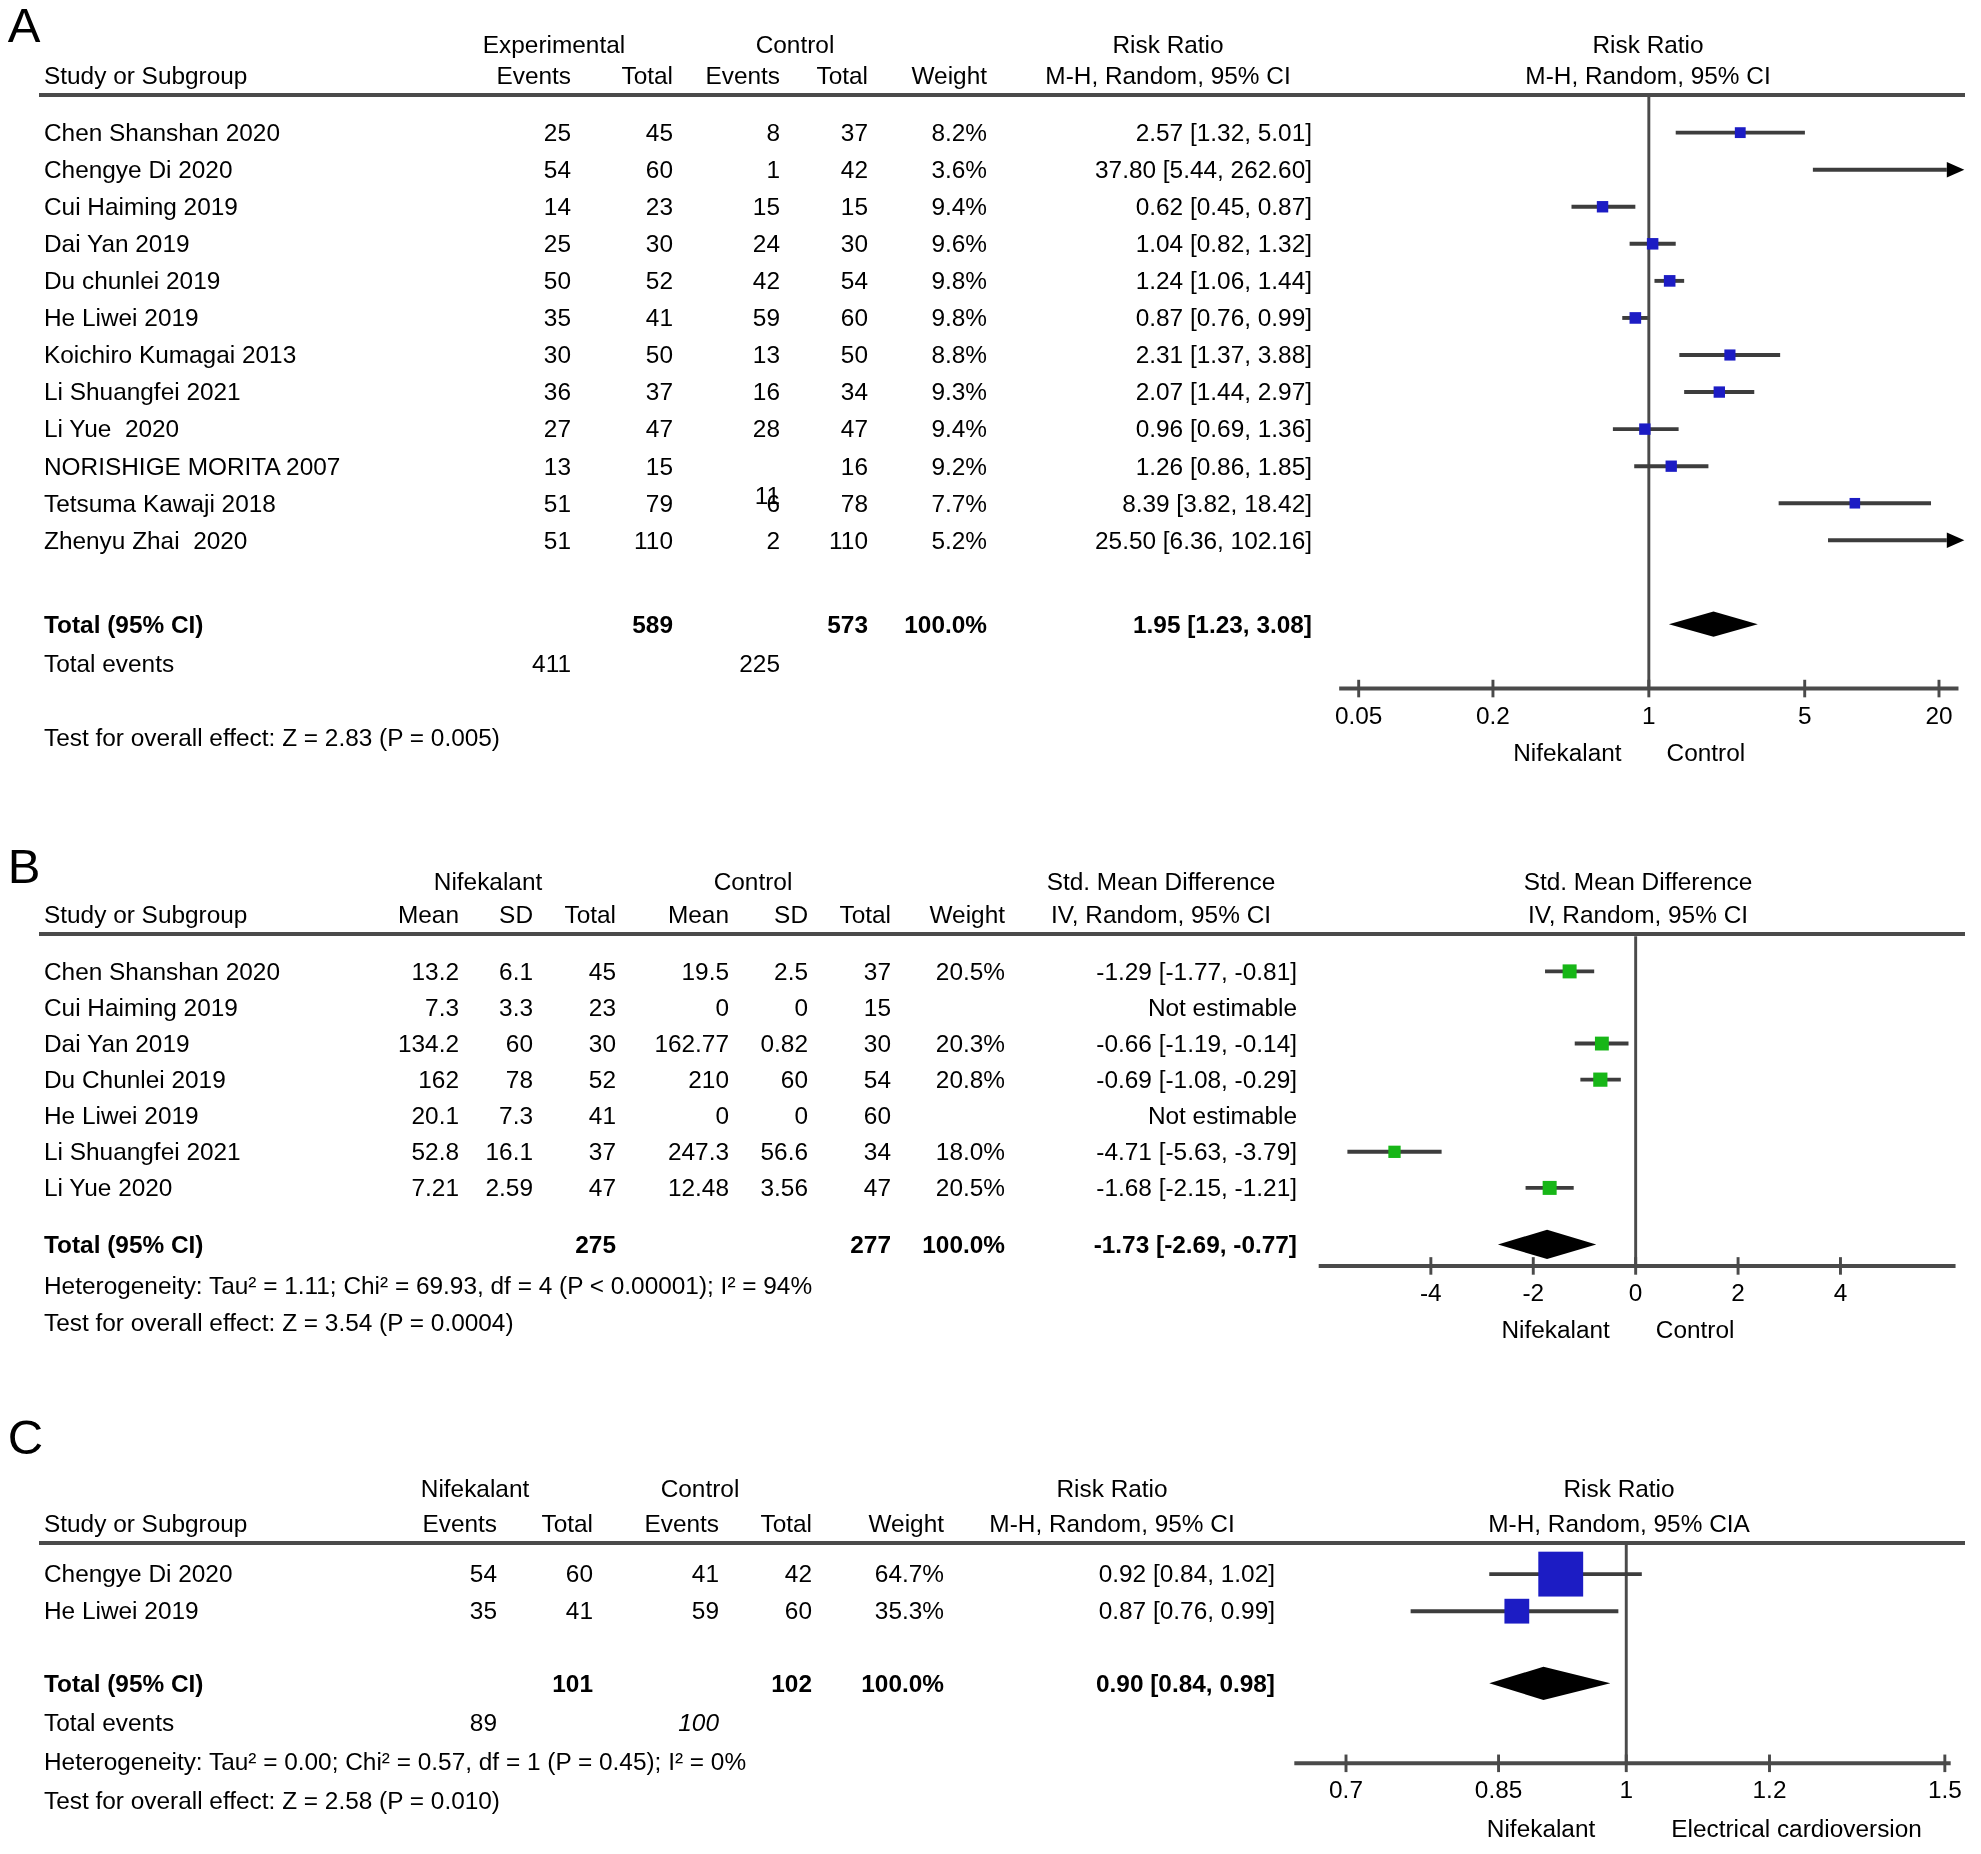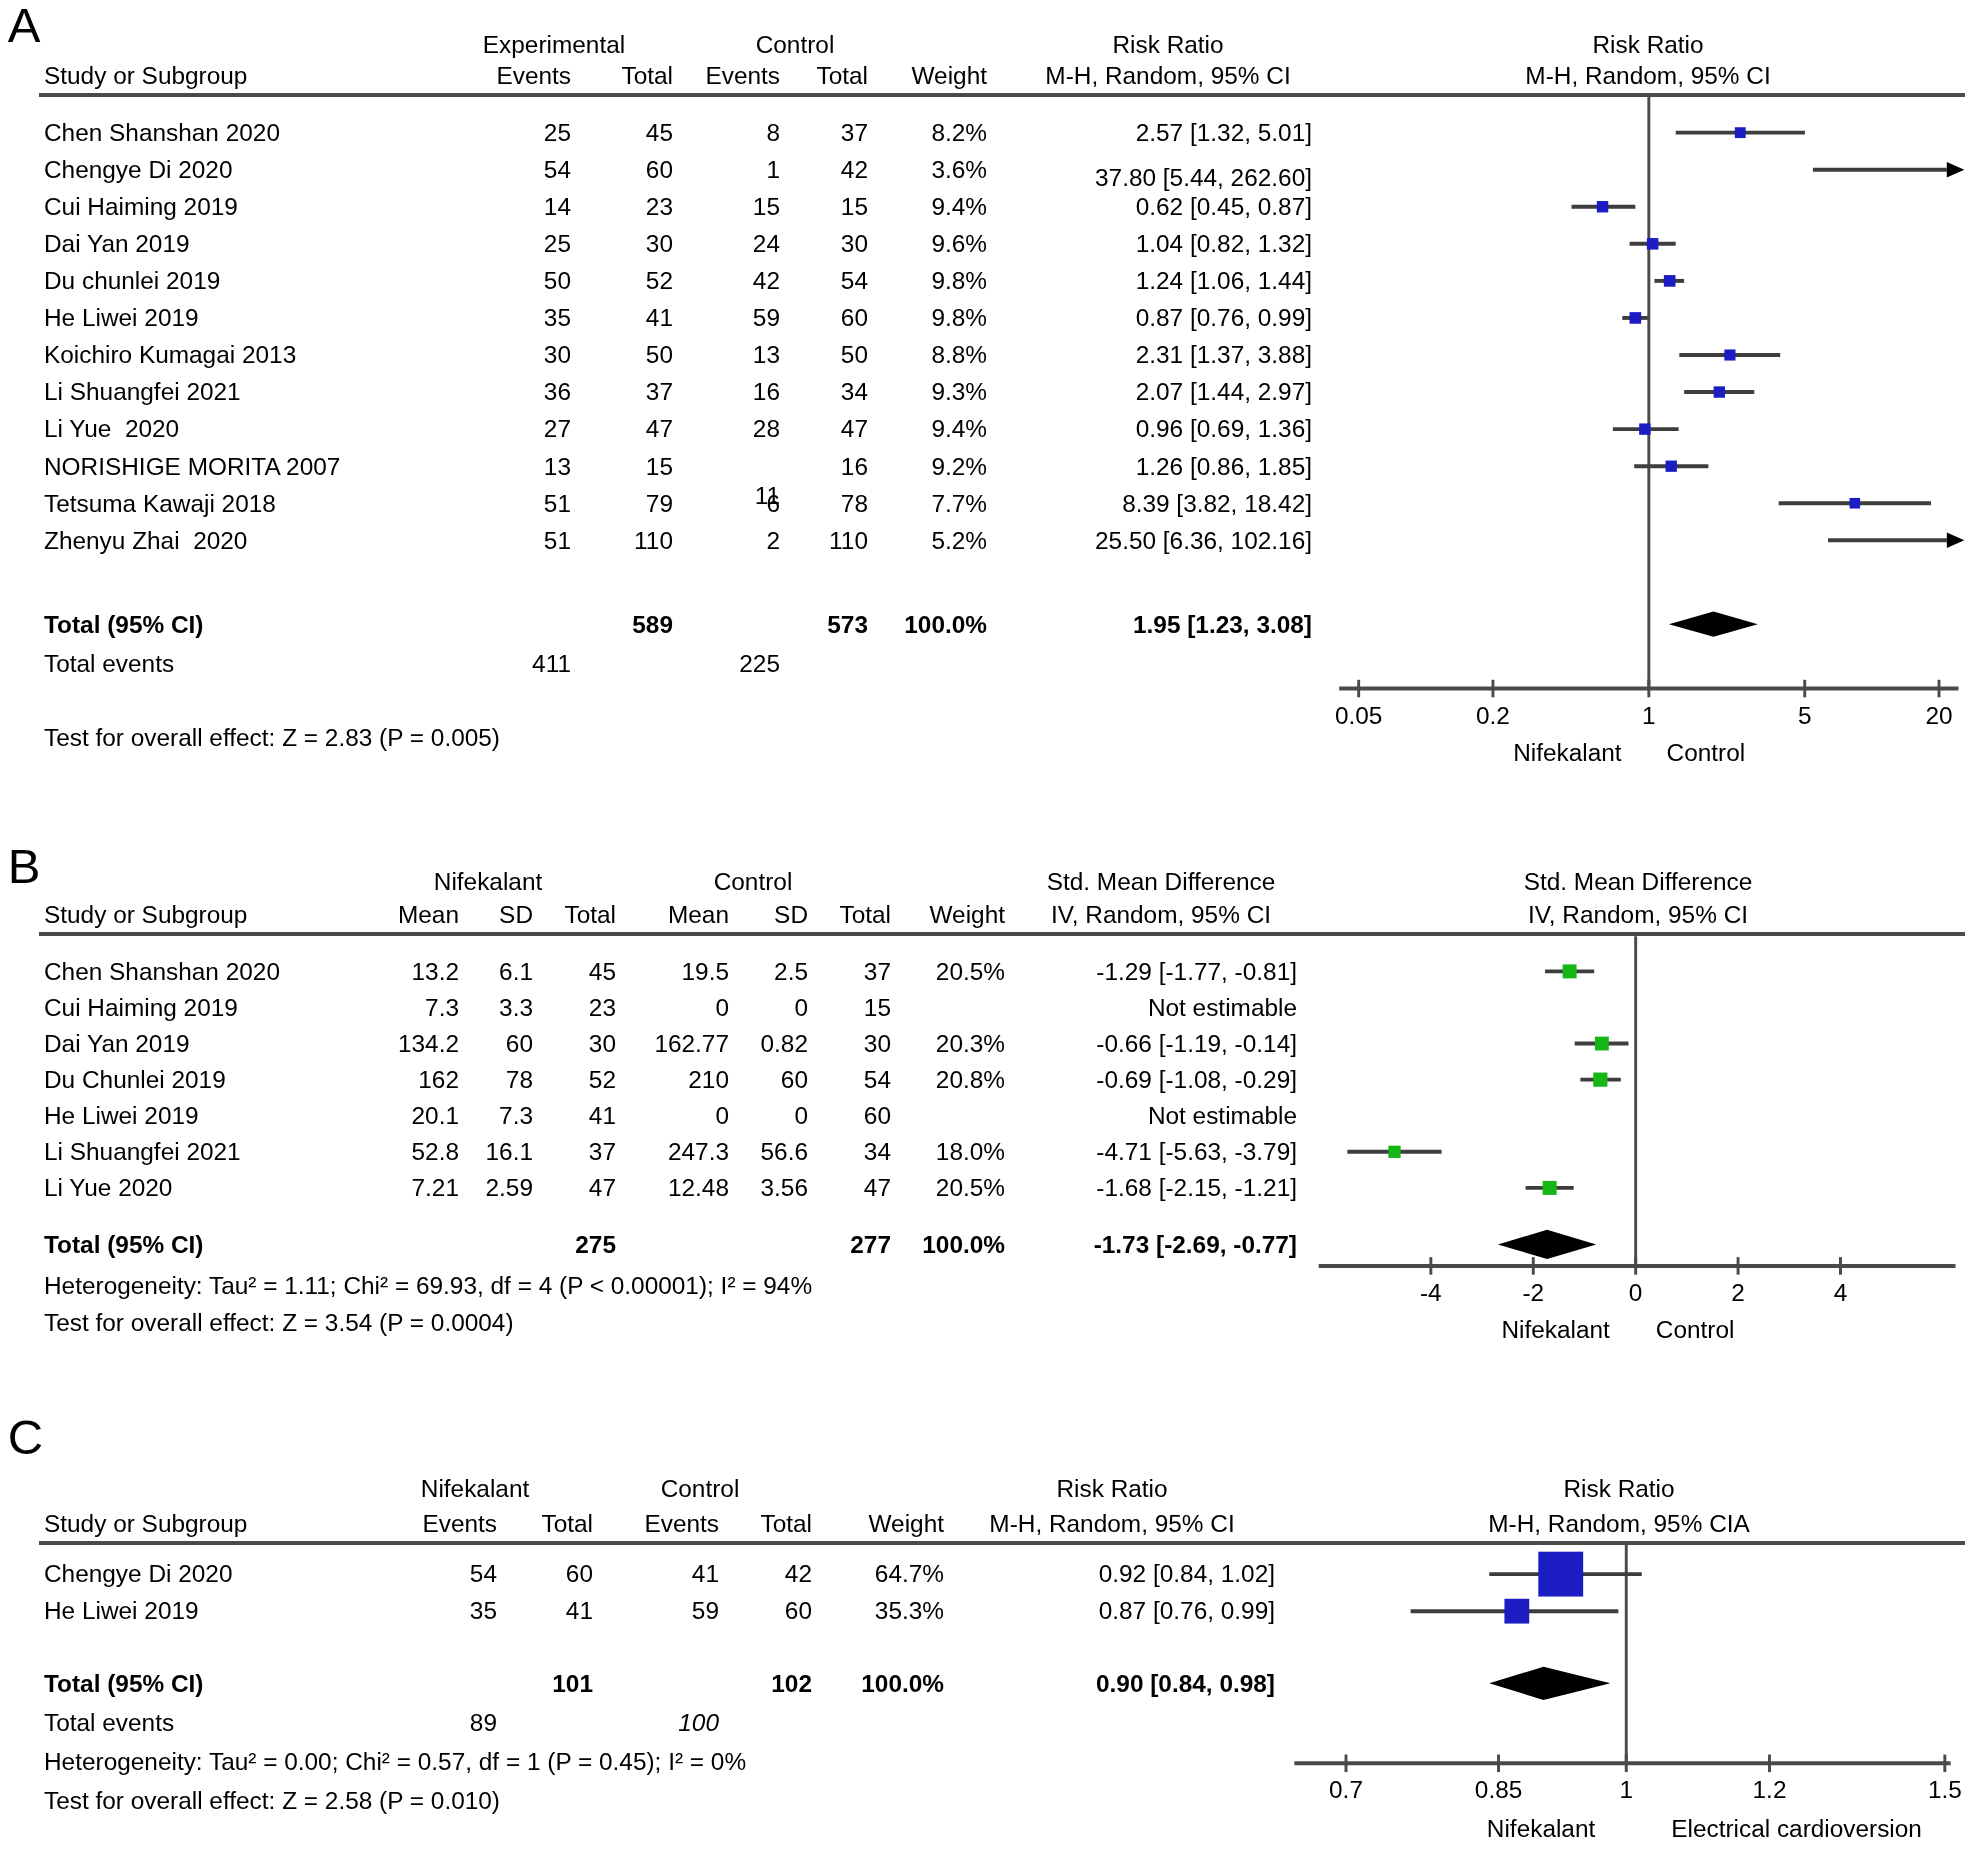--- a/index.html
+++ b/index.html
@@ -38,21 +38,21 @@
       <span class="abs" style="right: 1202px; top: 119px;">8</span>
       <span class="abs" style="right: 1114px; top: 119px;">37</span>
       <span class="abs" style="right: 995px; top: 119px;">8.2%</span>
       <span class="abs" style="right: 670px; top: 119px;">2.57 [1.32, 5.01]</span>
       <span class="abs" style="left: 44px; top: 156px;">Chengye Di 2020</span>
       <span class="abs" style="right: 1411px; top: 156px;">54</span>
       <span class="abs" style="right: 1309px; top: 156px;">60</span>
       <span class="abs" style="right: 1202px; top: 156px;">1</span>
       <span class="abs" style="right: 1114px; top: 156px;">42</span>
       <span class="abs" style="right: 995px; top: 156px; text-align: right;">3.6%</span>
-      <span class="abs" style="right: 670px; top: 164px;">37.80 [5.44, 262.60]</span>
+      <span class="abs" style="right: 670px; top: 156px;">37.80 [5.44, 262.60]</span>
       <span class="abs" style="left: 44px; top: 193px;">Cui Haiming 2019</span>
       <span class="abs" style="right: 1411px; top: 193px;">14</span>
       <span class="abs" style="right: 1309px; top: 193px;">23</span>
       <span class="abs" style="right: 1202px; top: 193px;">15</span>
       <span class="abs" style="right: 1114px; top: 193px;">15</span>
       <span class="abs" style="right: 995px; top: 193px;">9.4%</span>
       <span class="abs" style="right: 670px; top: 193px;">0.62 [0.45, 0.87]</span>
       <span class="abs" style="left: 44px; top: 230px;">Dai Yan 2019</span>
       <span class="abs" style="right: 1411px; top: 230px;">25</span>
       <span class="abs" style="right: 1309px; top: 230px;">30</span>

